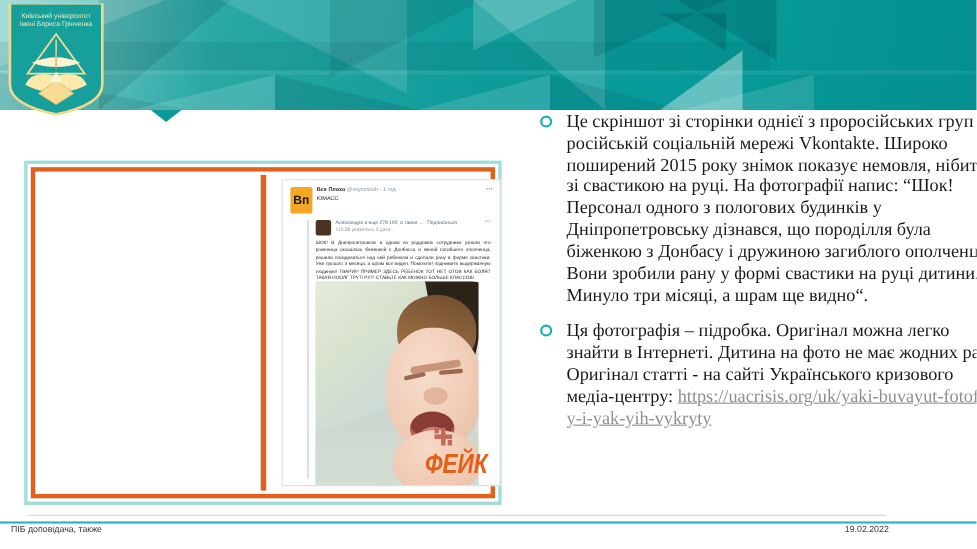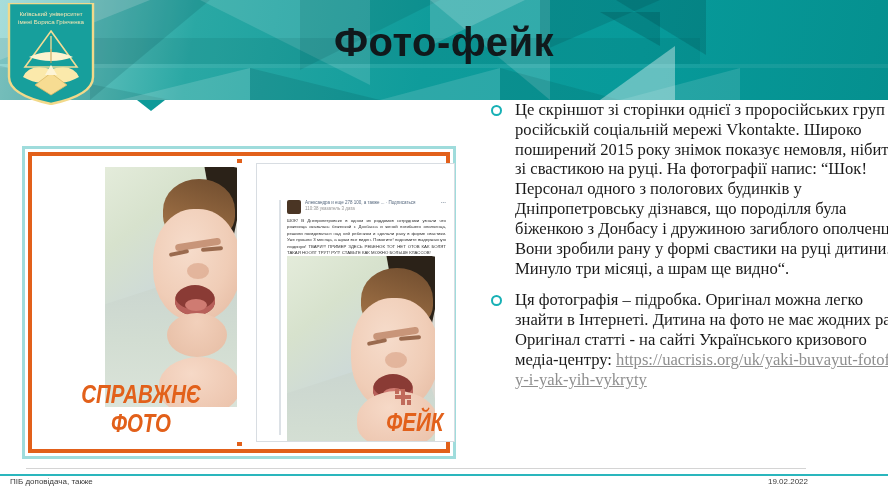--- a/index.html
+++ b/index.html
@@ -153,63 +153,52 @@
       <span class="facet f12"></span>
     <span class="facet f13"></span>
       <span class="facet f14"></span>
       <span class="facet f15"></span>
     <span class="facet f16"></span>
       <span class="facet f17"></span>
       <span class="facet f18"></span>
   </div>
   <div class="notch"></div>
 
-  <div class="title">Фото-фейк</div>
 
   <div class="logo">
     <svg viewBox="0 0 88 102" width="88" height="102">
       <path d="M2 0 H86 V74 Q86 92 44 101 Q2 92 2 74 Z" fill="#179f9c" stroke="#f2d98a" stroke-width="2.4"></path>
       <text x="44" y="13" font-family="Liberation Sans, sans-serif" font-size="6.2" fill="#f6e7b4" text-anchor="middle">Київський університет</text>
       <text x="44" y="21" font-family="Liberation Sans, sans-serif" font-size="6.2" fill="#f6e7b4" text-anchor="middle">імені Бориса Грінченка</text>
       <path d="M44 28 L70 64 H18 Z" fill="none" stroke="#f4dc96" stroke-width="1.6"></path>
       <path d="M44 33 L44 52" stroke="#f4dc96" stroke-width="1.3"></path>
       <path d="M22 54 Q44 44 66 54 Q44 62 22 54 Z" fill="#fdf3cf"></path>
       <path d="M44 46 L44 60" stroke="#caa45c" stroke-width="1.1"></path>
       <path d="M44 66 Q22 60 16 74 Q34 84 44 76 Q54 84 72 74 Q66 60 44 66 Z" fill="#fbe9ab"></path>
       <path d="M44 70 L28 82 L44 92 L60 82 Z" fill="#f7dc92" stroke="#d9b968" stroke-width=".8"></path>
       <path d="M44 62 L38 72 H50 Z" fill="#fdf4d6"></path>
     </svg>
   </div>
 
   <div class="figure">
     <div class="figure-inner">
       <div class="fig-divider"></div>
 
-      <div class="pane pane-left">
-        <div class="photo photo-real">
-          <span class="dark-bg"></span>
-            <span class="dark-bg2"></span>
-          <span class="blanket"></span>
-            <span class="blanket2"></span>
-          <span class="hair"></span>
-            <span class="face"></span>
-          <span class="brow"></span>
-            <span class="eye-l"></span>
-            <span class="eye-r"></span>
-          <span class="nose"></span>
-            <span class="mouth"></span>
-            <span class="tongue"></span>
-          <span class="chin"></span>
-            <span class="arm"></span>
-        </div>
-        <div class="caption caption-left">СПРАВЖНЄ ФОТО</div>
-      </div>
 
       <div class="pane pane-right">
         <div class="vk">
+          <div class="vk-head">
+            <div class="vk-logo">Вп</div>
+            <div class="vk-name">
+              <span>Все Плохо</span>
+              <span class="vk-meta">@vsyovsosh · 1 год.</span>
+            </div>
+            <div class="vk-sub">ЮМАСС</div>
+            <div class="vk-more">•••</div>
+          </div>
 
           <div class="vk-repost">
             <span class="vk-av"></span>
             <div class="vk-rname">Александра и еще 278 100, а также ... · Подписаться</div>
             <div class="vk-rdate">110:38 указатель 3 дата</div>
             <div class="vk-rmore">•••</div>
             <div class="vk-body">ШОК! В Днепропетровске в одном из роддомов сотрудники узнали что роженица оказалась беженкой с Донбасса и женой погибшего ополченца, решили поиздеваться над ней ребенком и сделали рану в форме свастики. Уже прошло 3 месяца, а шрам все виден. Помогите! поднимите выдержанную людиную! ТВАРИ!!! ПРИМЕР ЗДЕСЬ РЕБЕНОК ТОТ НЕТ ОТОВ КАК БОЛЯТ ТАКАЯ НООЛГ ТРУТ! РУТ! СТАВЬТЕ КАК МОЖНО БОЛЬШЕ КЛАССОВ!</div>
 
             <div class="photo photo-fake">
               <span class="dark-bg"></span>

